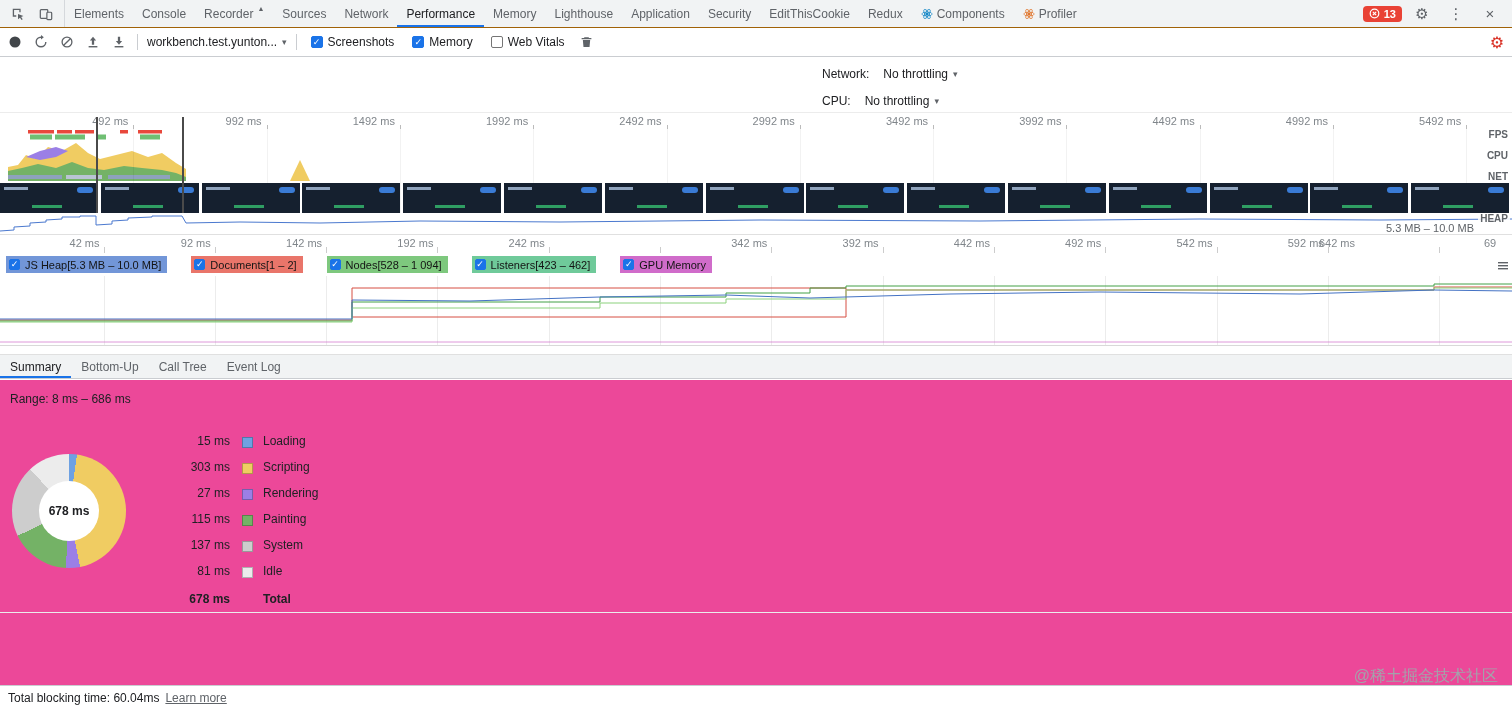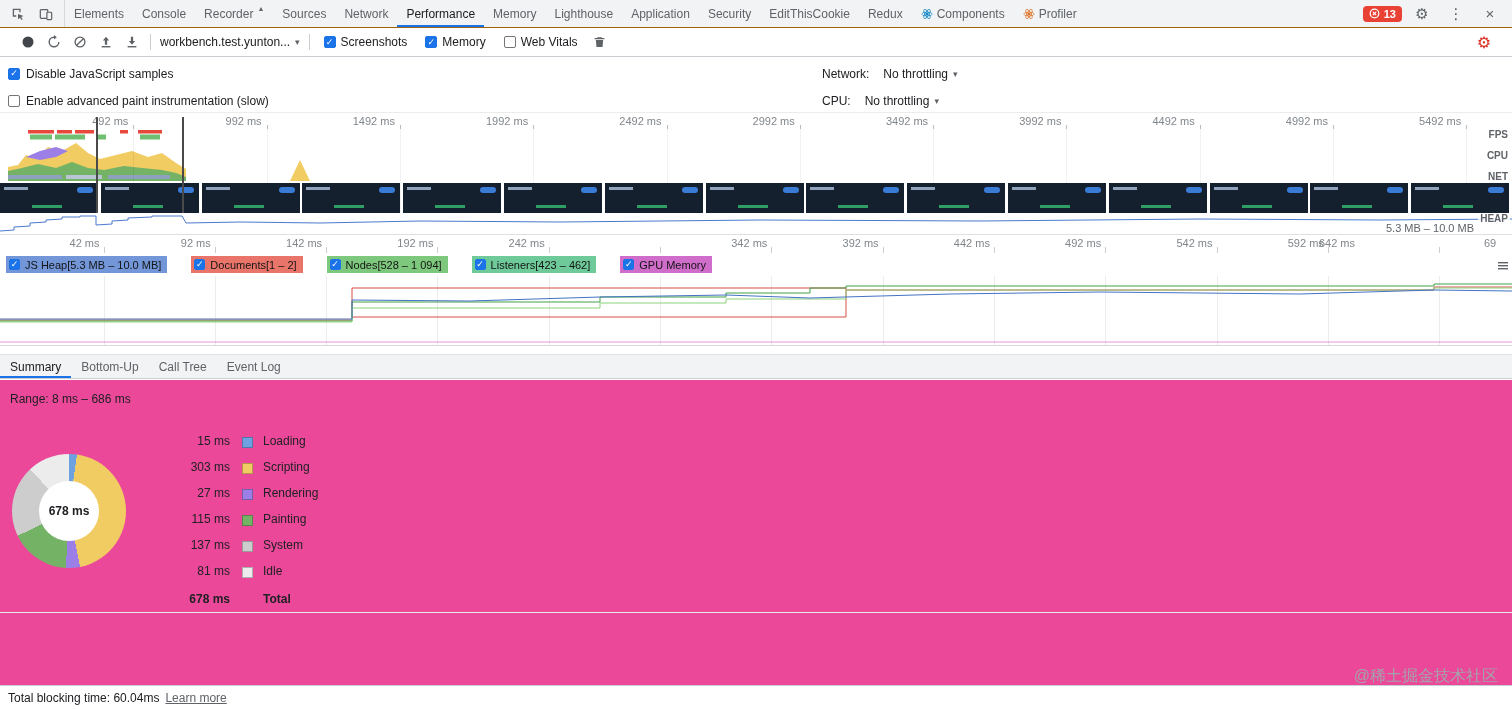--- a/index.html
+++ b/index.html
@@ -13,21 +13,21 @@
   .icon-btn{width:28px;height:26px;display:flex;align-items:center;justify-content:center;color:#5f6368;font-size:15px;cursor:default}
   .tabs{display:flex;flex:1;overflow:hidden}
   .tab{display:flex;align-items:center;gap:4px;padding:0 9px;color:#5f6368;white-space:nowrap;cursor:default}
   .tab.selected{color:#202124;box-shadow:inset 0 -2px 0 #1a73e8}
   .tab .beta{font-size:7px;color:#5f6368;align-self:flex-start;margin-top:5px}
   .react-ic{display:flex;align-items:center}
   .tabbar-right{display:flex;align-items:center;gap:6px;padding:0 8px}
   .err-badge{background:#e94235;color:#fff;border-radius:4px;padding:2px 6px;display:flex;align-items:center;gap:4px;font-size:11px;font-weight:700}
 
   
-  .ptoolbar{position:absolute;top:28px;left:0;right:0;height:29px;background:#fff;border-bottom:1px solid #cacdd1;display:flex;align-items:center;padding:0 15px;gap:0}
+  .ptoolbar{position:absolute;top:28px;left:0;right:0;height:29px;background:#fff;border-bottom:1px solid #cacdd1;display:flex;align-items:center;padding:0 2px;gap:0}
   .tool{width:26px;height:24px;display:flex;align-items:center;justify-content:center;color:#5f6368;cursor:default}
   .sep{width:1px;height:16px;background:#cacdd1;margin:0 5px}
   .select{display:flex;align-items:center;gap:5px;color:#202124;padding:0 4px;cursor:default}
   .caret{font-size:9px;color:#5f6368}
   .optwrap{display:flex;align-items:center}
   .optlbl{display:flex;align-items:center;gap:5px;margin:0 9px;cursor:default}
   .gear-right{margin-left:auto;color:#d93025;font-size:16px}
 
   
   .cb{width:12px;height:12px;border:1px solid #757575;border-radius:2px;background:#fff;display:inline-flex;align-items:center;justify-content:center;flex:none}
@@ -245,30 +245,20 @@
     <span class="tool">
       <svg width="13" height="14" viewBox="0 0 16 16">
           <path d="M5.5 2h5l.6 1H14v1.5H2V3h2.9z" fill="#5f6368"></path>
           <path d="M3.5 5.5h9L11.7 14H4.3z" fill="#5f6368"></path>
         </svg>
     </span>
     <span class="tool gear-right">⚙</span>
   </div>
 
   <div class="settings">
-    <div class="setrows">
-        <label class="setrow">
-          <span class="cb checked"></span>
-          <span>Disable JavaScript samples</span>
-        </label>
-        <label class="setrow">
-          <span class="cb"></span>
-          <span>Enable advanced paint instrumentation (slow)</span>
-        </label>
-      </div>
     <div class="throttle">
       <div class="trow">
         <span>Network:</span>
         <span class="select">
           <span>No throttling</span>
           <span class="caret">▾</span>
         </span>
       </div>
       <div class="trow">
         <span>CPU:</span>

